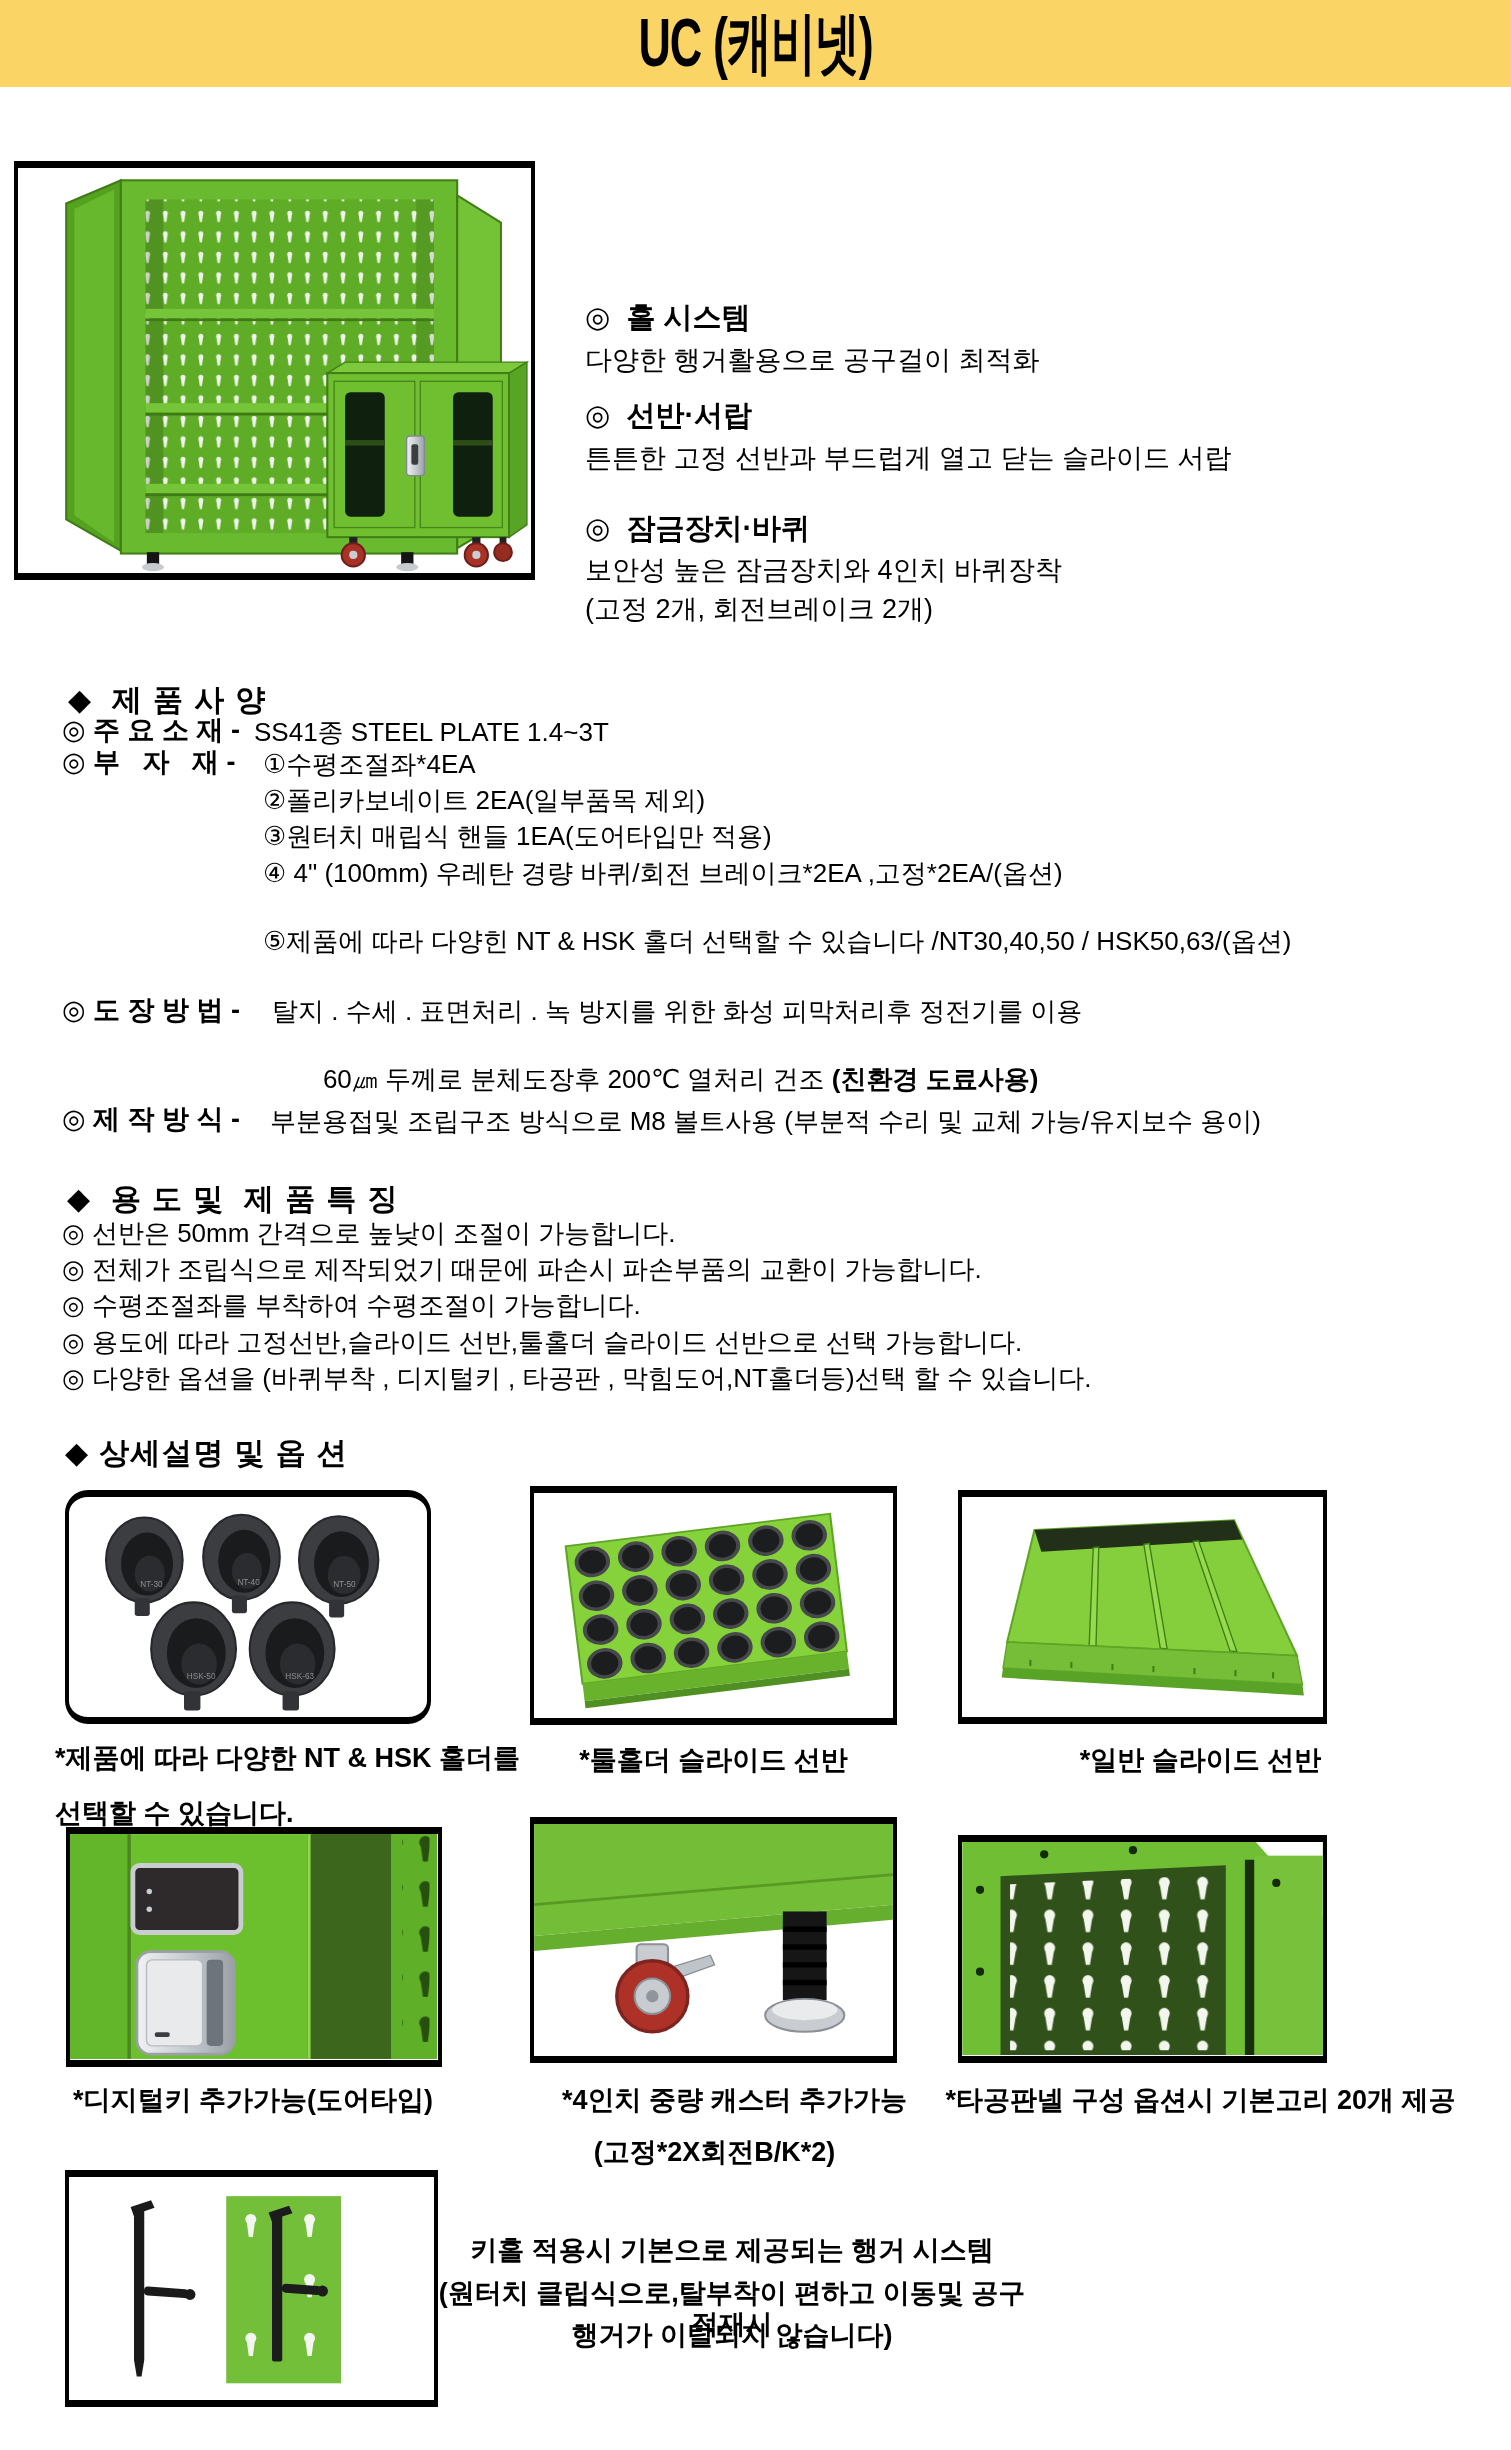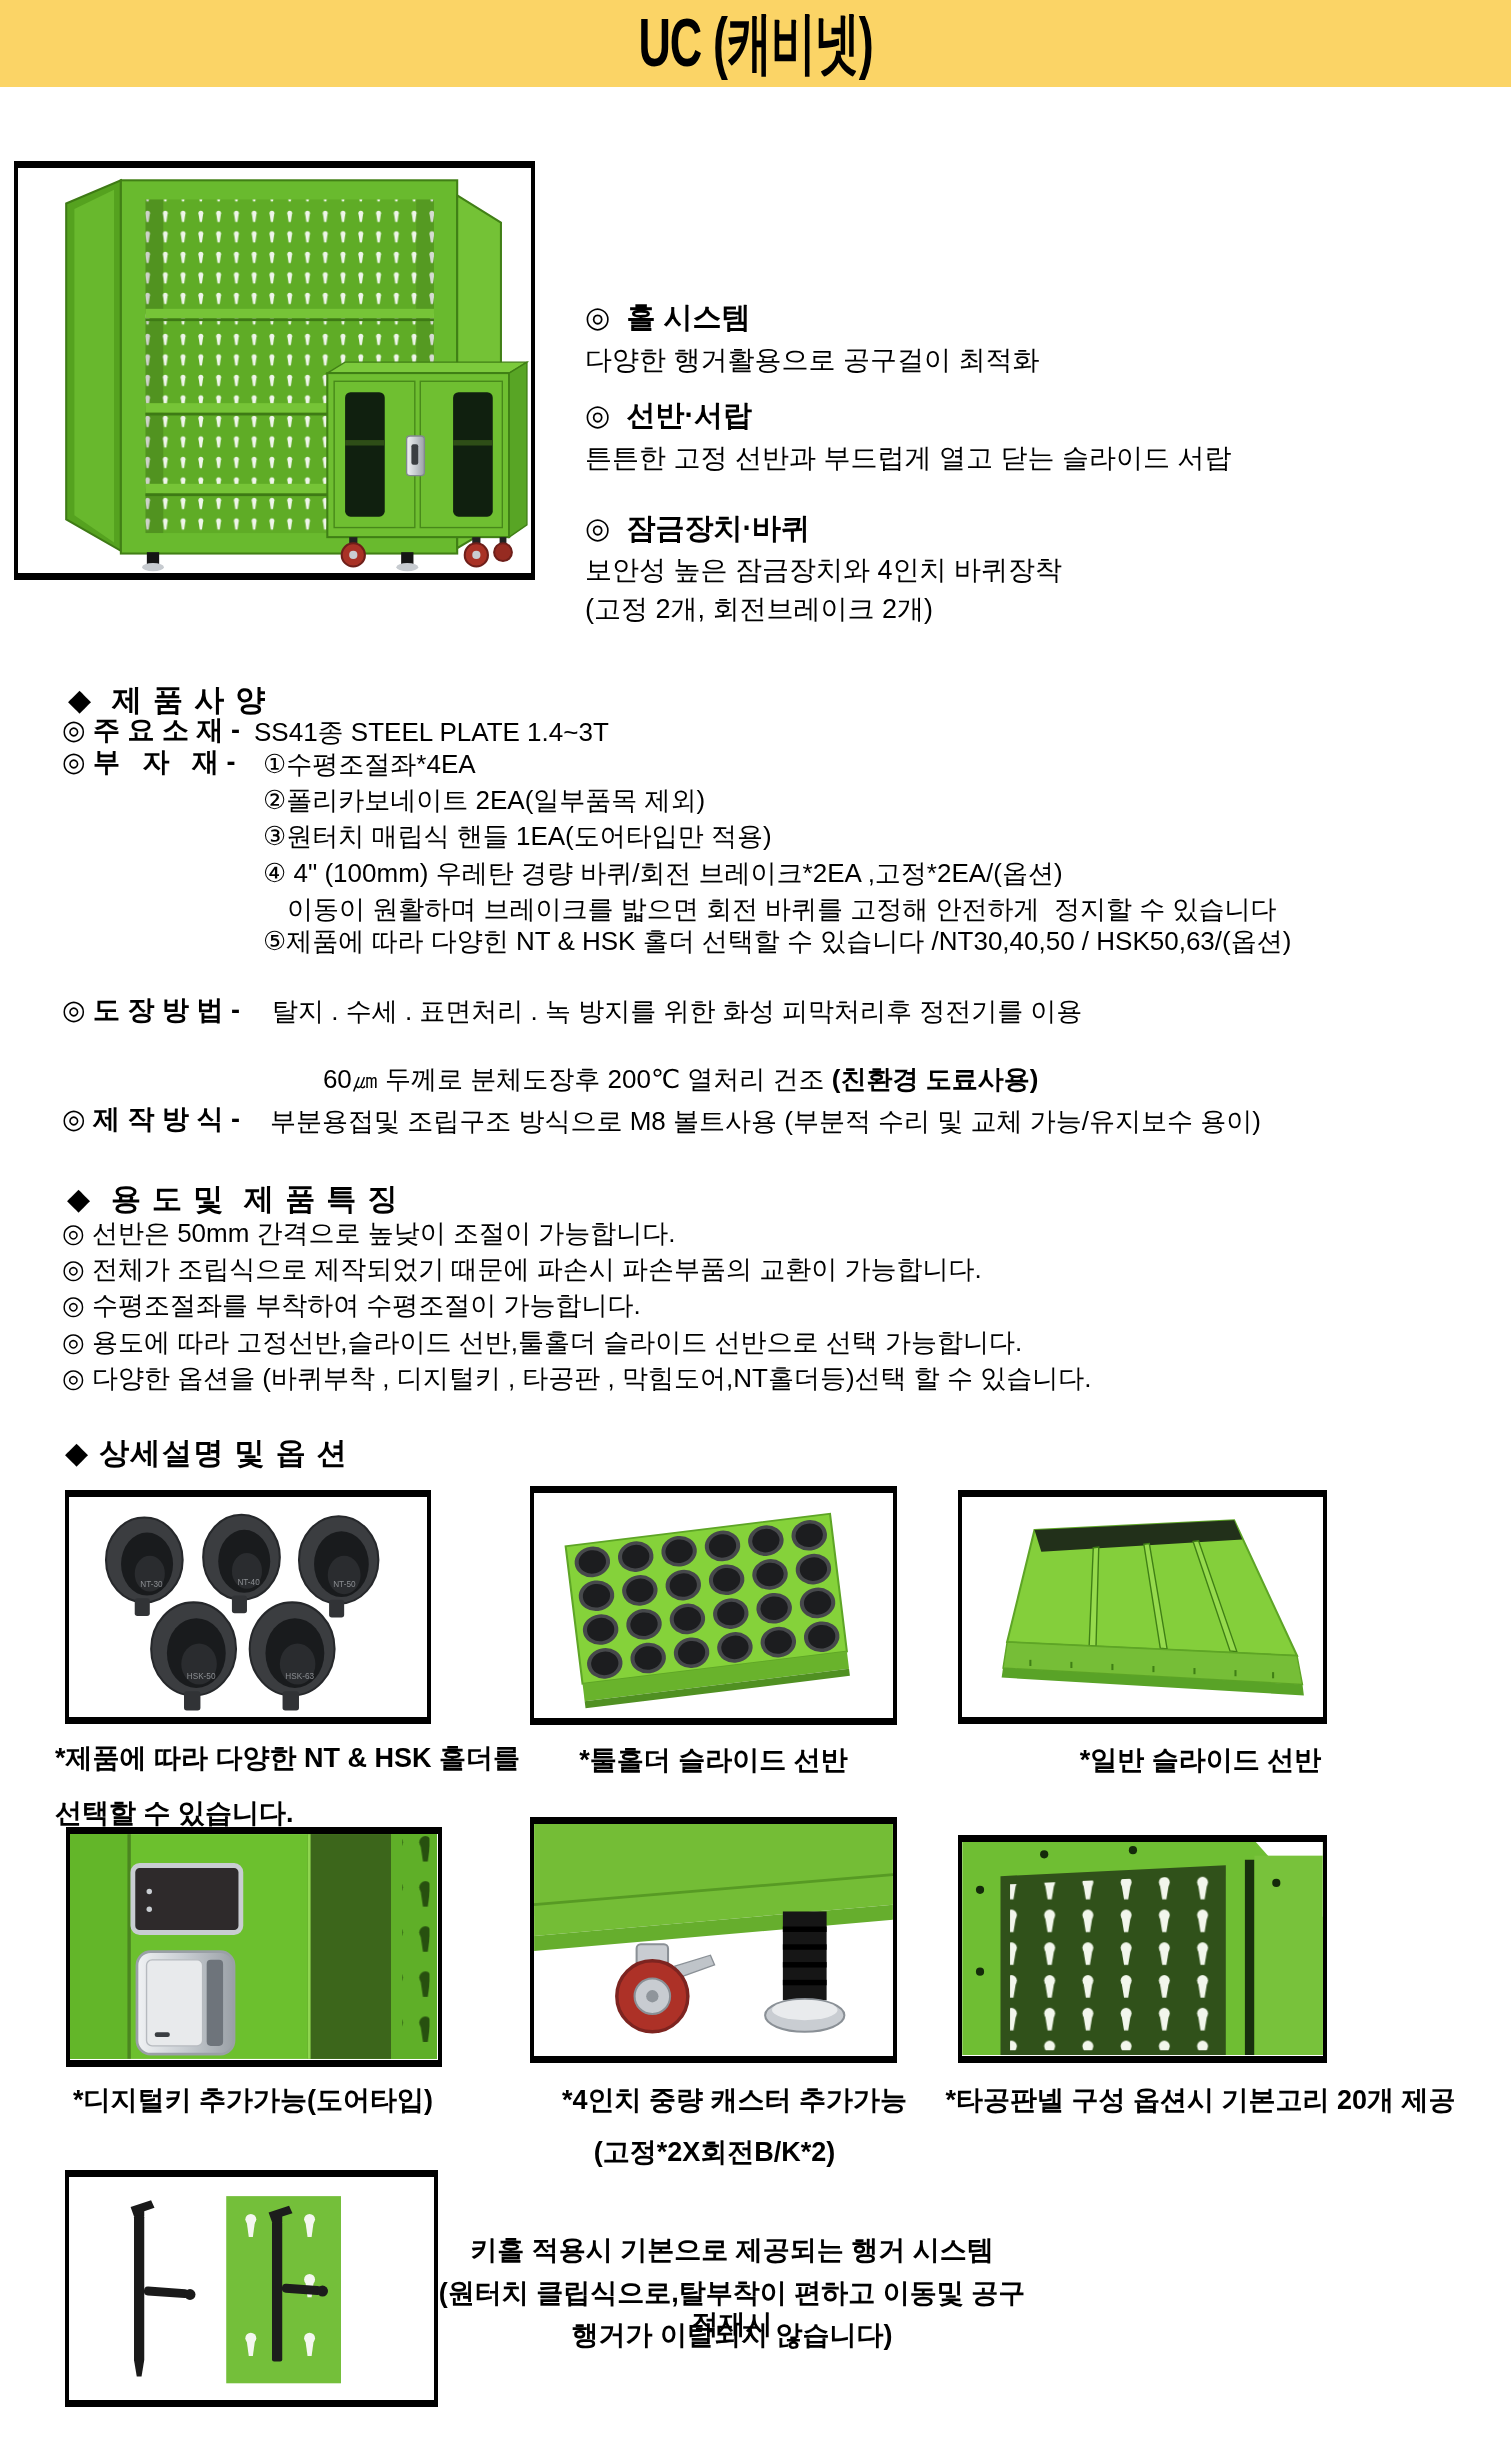--- a/index.html
+++ b/index.html
@@ -122,42 +122,41 @@
   <div class="abs sec-title t" style="left:68px;top:683px;">◆  제 품 사 양</div>
 
   <div class="abs spec-label t" style="left:62px;top:715px;">◎ 주 요 소 재 -</div>
   <div class="abs spec-val t" style="left:254px;top:718px;">SS41종 STEEL PLATE 1.4~3T</div>
 
   <div class="abs spec-label t" style="left:62px;top:747px;">◎ 부   자   재 -</div>
   <div class="abs spec-val t" style="left:263px;top:750px;">①수평조절좌*4EA</div>
   <div class="abs spec-val t" style="left:263px;top:786px;">②폴리카보네이트 2EA(일부품목 제외)</div>
   <div class="abs spec-val t" style="left:263px;top:822px;">③원터치 매립식 핸들 1EA(도어타입만 적용)</div>
   <div class="abs spec-val t" style="left:263px;top:859px;">④ 4" (100mm) 우레탄 경량 바퀴/회전 브레이크*2EA ,고정*2EA/(옵션)</div>
-  <div class="abs spec-val t" style="left:287px;top:895px;">이동이 원활하며 브레이크를 밟으면 회전 바퀴를 고정해 안전하게  정지할 수 있습니다</div>
   <div class="abs spec-val t" style="left:263px;top:927px;">⑤제품에 따라 다양힌 NT &amp; HSK 홀더 선택할 수 있습니다 /NT30,40,50 / HSK50,63/(옵션)</div>
 
   <div class="abs spec-label t" style="left:62px;top:995px;">◎ 도 장 방 법 -</div>
   <div class="abs spec-val t" style="left:272px;top:997px;">탈지 . 수세 . 표면처리 . 녹 방지를 위한 화성 피막처리후 정전기를 이용</div>
   <div class="abs spec-val t" style="left:294px;top:1035px;">
     <span>60㎛ 두께로 분체도장후 200℃ 열처리 건조 </span><span class="b">(친환경 도료사용)</span>
   </div>
 
   <div class="abs spec-label t" style="left:62px;top:1104px;">◎ 제 작 방 식 -</div>
   <div class="abs spec-val t" style="left:270px;top:1107px;">부분용접및 조립구조 방식으로 M8 볼트사용 (부분적 수리 및 교체 가능/유지보수 용이)</div>
 
   <div class="abs sec-title t" style="left:67px;top:1182px;">◆  용 도 및  제 품 특 징</div>
   <div class="abs usage-t t" style="left:62px;top:1219px;">◎ 선반은 50mm 간격으로 높낮이 조절이 가능합니다.</div>
   <div class="abs usage-t t" style="left:62px;top:1255px;">◎ 전체가 조립식으로 제작되었기 때문에 파손시 파손부품의 교환이 가능합니다.</div>
   <div class="abs usage-t t" style="left:62px;top:1291px;">◎ 수평조절좌를 부착하여 수평조절이 가능합니다.</div>
   <div class="abs usage-t t" style="left:62px;top:1328px;">◎ 용도에 따라 고정선반,슬라이드 선반,툴홀더 슬라이드 선반으로 선택 가능합니다.</div>
   <div class="abs usage-t t" style="left:62px;top:1364px;">◎ 다양한 옵션을 (바퀴부착 , 디지털키 , 타공판 , 막힘도어,NT홀더등)선택 할 수 있습니다.</div>
 
   <div class="abs sec-title t" style="left:65px;top:1436px;">◆ 상세설명 및 옵 션</div>
 
-  <div class="abs imgbox" style="left:65px;top:1490px;width:366px;height:234px;">
+  <div class="abs imgbox" style="left:65px;top:1490px;width:366px;height:234px;border-radius:23px;">
     <svg viewBox="0 0 523 320" width="358" height="219">
       <g>
         <ellipse cx="110" cy="92" rx="56" ry="62" fill="#3B3D40" stroke="#26282B" stroke-width="3"></ellipse>
         <ellipse cx="114" cy="98" rx="38" ry="46" fill="#191B1D"></ellipse>
         <ellipse cx="118" cy="112" rx="22" ry="26" fill="#2A2C2F"></ellipse>
         <rect x="96" y="148" width="22" height="26" rx="4" fill="#313336"></rect>
         <text x="104" y="132" font-size="12" fill="#8A8D91">NT-30</text>
       </g>
       <g>
         <ellipse cx="252" cy="88" rx="56" ry="62" fill="#3B3D40" stroke="#26282B" stroke-width="3"></ellipse>

